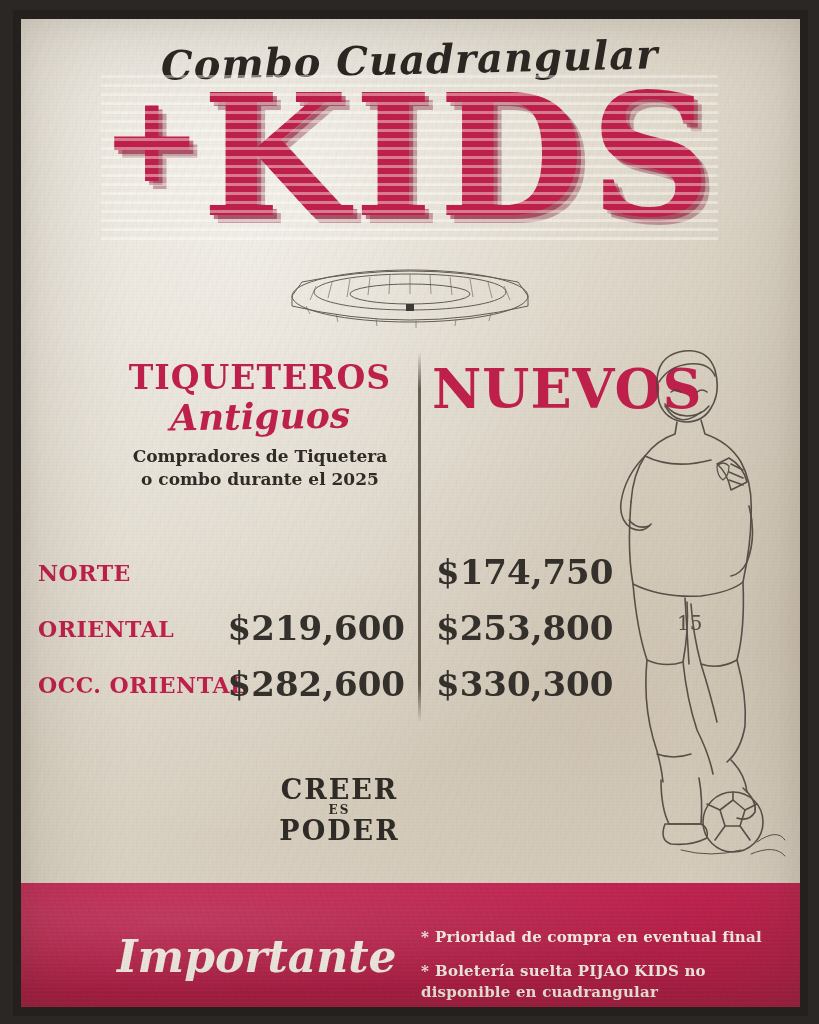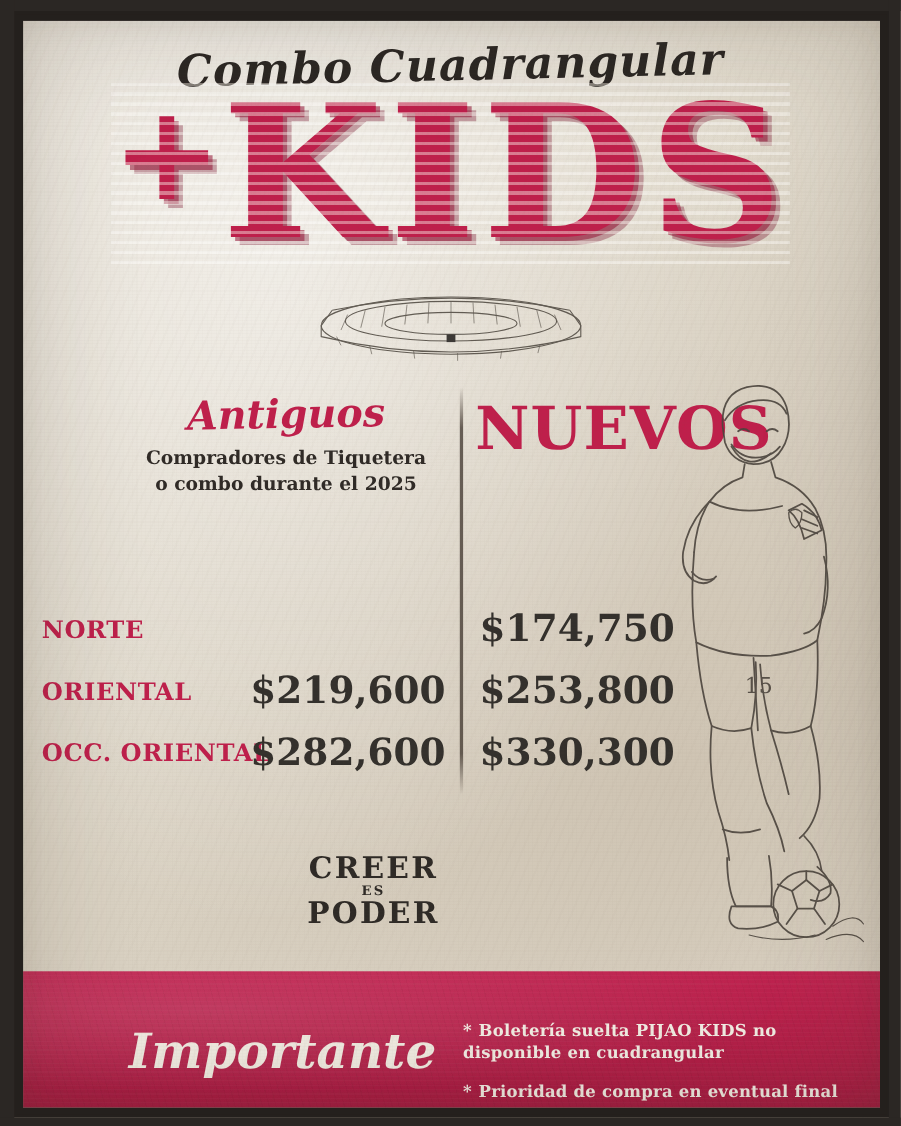--- a/index.html
+++ b/index.html
@@ -316,20 +316,21 @@
             <path d="M100 57 L101 64"></path>
           <path d="M140 59 L140 66"></path>
             <path d="M180 57 L179 64"></path>
             <path d="M215 51 L213 59"></path>
         </g>
       </g>
       <rect x="130" y="42" width="8" height="7" fill="#1f1c1a"></rect>
     </svg>
 
     <div class="col-old-head">
+      <div class="tiqueteros">TIQUETEROS</div>
       <div class="antiguos">Antiguos</div>
       <div class="sub-old">
         <div>Compradores de Tiquetera</div>
         <div>o combo durante el 2025</div>
       </div>
     </div>
 
     <div class="col-new-head">NUEVOS</div>
 
     <div class="divider"></div>
@@ -409,24 +410,24 @@
       <span class="c1">CREER</span>
       <span class="c2">ES</span>
       <span class="c3">PODER</span>
     </div>
 
     <div class="band">
       <div class="grain2"></div>
       <div class="importante">Importante</div>
       <div class="notes">
         <div class="note">
-          <span class="star">*</span><span>Boletería suelta PIJAO  KIDS no disponible en cuadrangular</span>
+          <span class="star">*</span><span>Prioridad de compra en eventual final</span>
         </div>
         <div class="note">
-          <span class="star">*</span><span>Prioridad de compra en eventual final</span>
+          <span class="star">*</span><span>Boletería suelta PIJAO  KIDS no disponible en cuadrangular</span>
         </div>
       </div>
     </div>
 
   </div>
 
   <div class="grain"></div>
   <div class="vignette"></div>
   <div class="frame"></div>
   <div class="edge-tear" style="left:0;top:0;width:819px;height:10px;"></div>

